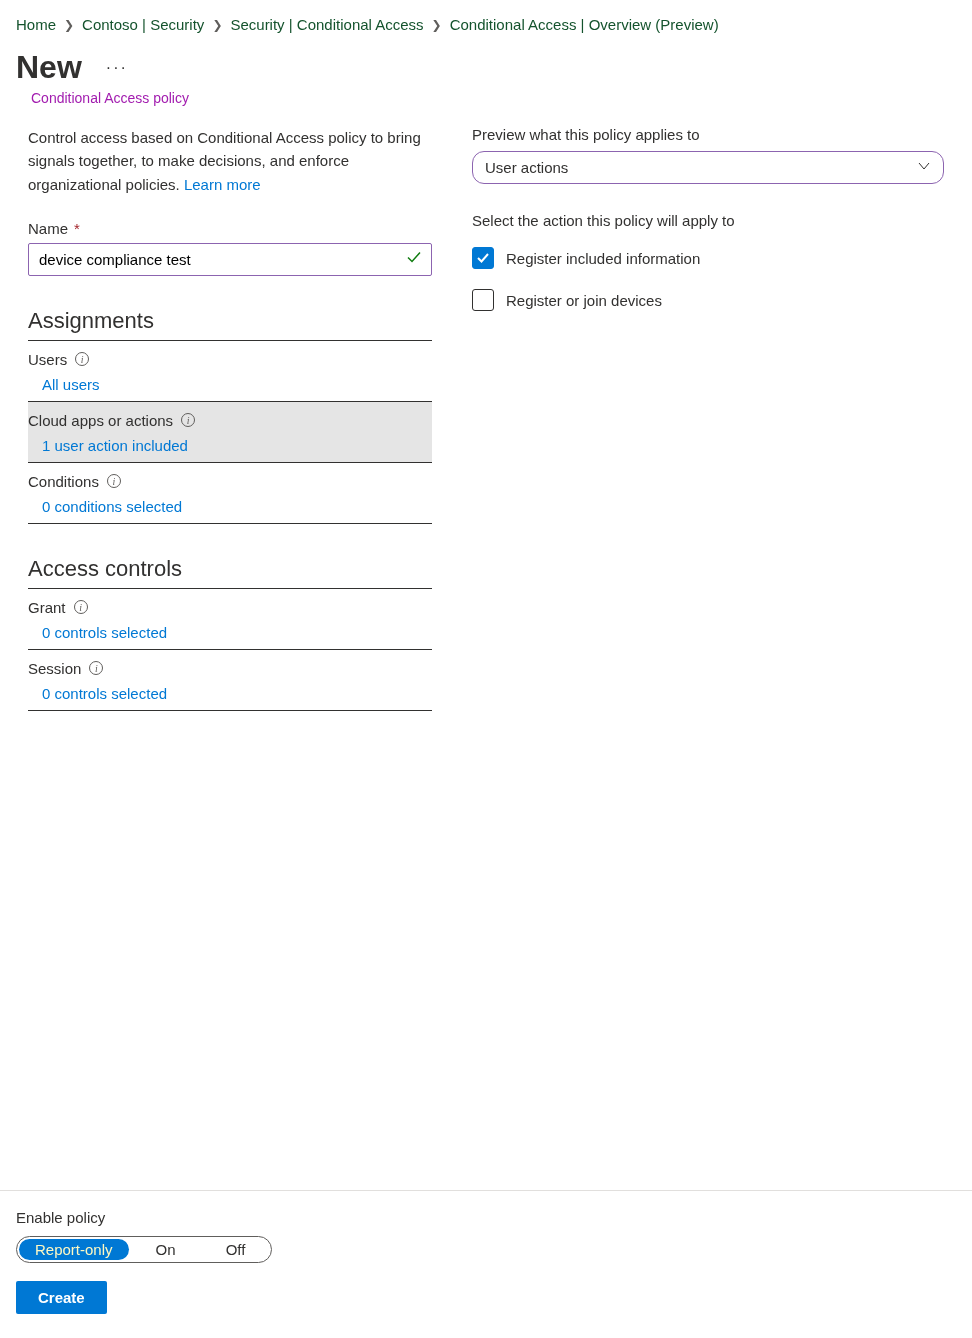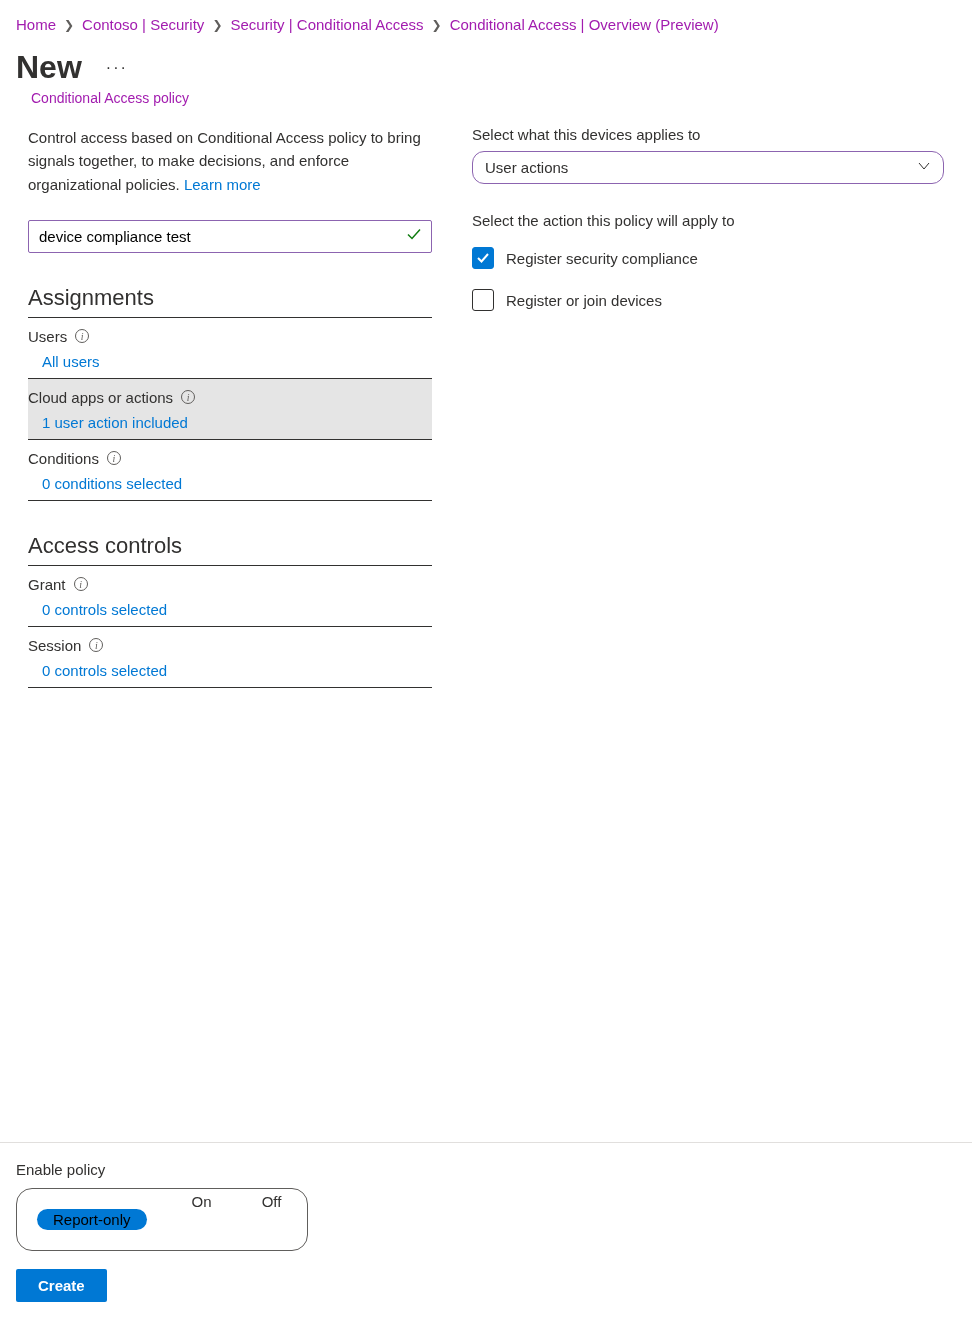--- a/index.html
+++ b/index.html
@@ -15,21 +15,21 @@
     a { color: #0078d4; text-decoration: none; }
     
     .breadcrumb {
       padding: 16px 16px 8px 16px;
       font-size: 15px;
       display: flex;
       align-items: center;
       flex-wrap: wrap;
       gap: 8px;
     }
-    .breadcrumb a { color: #a21caf; }
+    .breadcrumb a { color: #14532d; }
     .breadcrumb .chev { color: #605e5c; font-size: 12px; }
     
     .title-row {
       padding: 8px 16px 0 16px;
       display: flex;
       align-items: center;
       gap: 24px;
     }
     .title-row h1 { font-size: 32px; font-weight: 600; }
     .more-icon { color: #323130; font-size: 16px; letter-spacing: 2px; cursor: pointer; }
@@ -147,21 +147,21 @@
       flex-shrink: 0;
     }
     .cb.checked {
       background: #0078d4;
       border-color: #0078d4;
       color: #fff;
     }
     
     .footer {
       position: absolute;
-      bottom: 12px; left: 0; right: 0;
+      bottom: 0; left: 0; right: 0;
       border-top: 1px solid #e1dfdd;
       padding: 18px 16px 24px 16px;
       background: #fff;
     }
     .footer-label { font-size: 15px; margin-bottom: 10px; }
     .toggle-group {
       display: inline-flex;
       border: 1px solid #605e5c;
       border-radius: 16px;
       overflow: hidden;
@@ -169,23 +169,23 @@
     }
     .toggle-opt {
       padding: 4px 24px;
       font-size: 15px;
       cursor: pointer;
       min-width: 70px;
       text-align: center;
     }
     .toggle-opt.active {
       background: #0078d4;
-      color: #000000;
+      color: #fef9c3;
       border-radius: 14px;
-      margin: 20px;
+      margin: 2px;
       padding: 2px 16px;
     }
     .create-btn {
       background: #0078d4;
       color: #fff;
       border: none;
       padding: 8px 22px;
       font-size: 15px;
       font-weight: 600;
       cursor: pointer;
@@ -212,20 +212,24 @@
 <div class="subtitle">Conditional Access policy</div>
 
 <div class="columns">
 
   <div class="col-left">
     <p class="intro">
       <span>Control access based on Conditional Access policy to bring signals together, to make decisions, and enforce organizational policies. </span>
       <a href="#">Learn more</a>
     </p>
 
+    <div class="field-label">
+      <span>Name</span>
+      <span class="req">*</span>
+    </div>
     <div class="text-input-wrap">
       <input class="text-input" type="text" value="device compliance test" style="">
       <span class="check-icon">
         <svg width="16" height="16" viewBox="0 0 16 16">
             <path d="M2 8 L6 12 L14 3" stroke="#107c10" stroke-width="1.5" fill="none"></path>
           </svg>
       </span>
     </div>
 
     <h2 class="section-heading">Assignments</h2>
@@ -270,39 +274,39 @@
       <div class="row-label">
         <span>Session</span>
         <span class="info-icon">i</span>
       </div>
       <div class="row-value">0 controls selected</div>
     </div>
   </div>
 
   <div class="col-right">
 
-    <div class="right-label">Select what this devices applies to</div>
+    <div class="right-label">Preview what this policy applies to</div>
     <div class="dropdown">
       <span>User actions</span>
       <span class="chev-down">
         <svg width="14" height="14" viewBox="0 0 14 14">
             <path d="M2 4 L7 10 L12 4" stroke="#323130" stroke-width="1" fill="none"></path>
           </svg>
       </span>
     </div>
 
     <div class="right-label">Select the action this policy will apply to</div>
 
     <div class="checkbox-row">
       <span class="cb checked">
         <svg width="14" height="14" viewBox="0 0 14 14">
             <path d="M2 7 L5.5 10.5 L12 3" stroke="#fff" stroke-width="2" fill="none"></path>
           </svg>
       </span>
-      <span>Register security compliance</span>
+      <span>Register included information</span>
     </div>
 
     <div class="checkbox-row">
       <span class="cb"></span>
       <span>Register or join devices</span>
     </div>
   </div>
 </div>
 
 <div class="footer">

